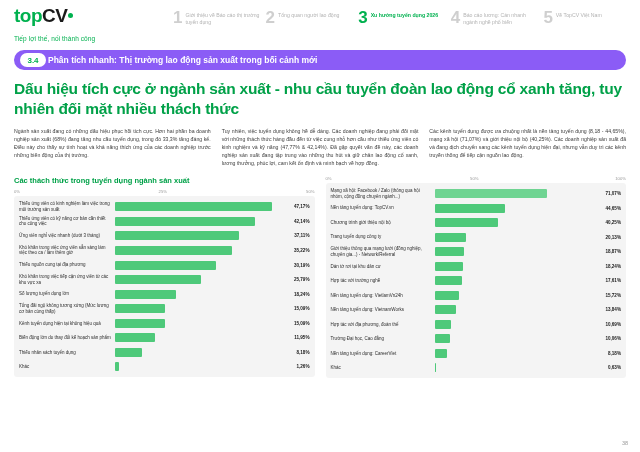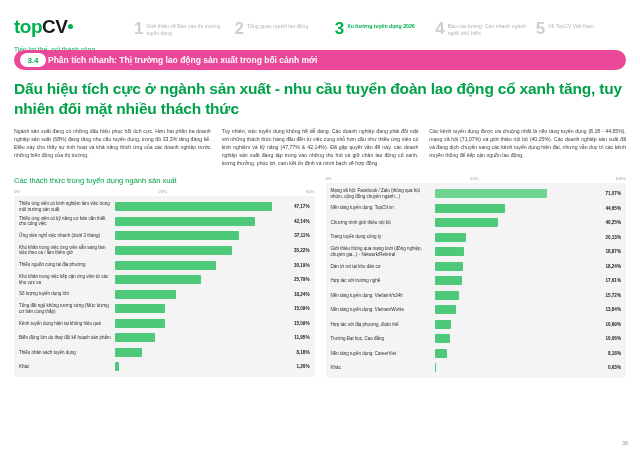--- a/index.html
+++ b/index.html
@@ -9,23 +9,24 @@
     font-family: "Liberation Sans", sans-serif;
     color: #1a1a1a;
     position: relative;
     overflow: hidden;
   }
 
   
   .header {
     position: relative;
     height: 48px;
-    padding: 17px 10px 0 14px;
+    padding: 6px 10px 0 14px;
     display: flex;
     align-items: flex-start;
+    gap: 39px;
   }
   .brand { width: 120px; flex: 0 0 120px; }
   .logo {
     font-size: 19px;
     font-weight: bold;
     letter-spacing: -0.5px;
     line-height: 20px;
   }
   .logo .top { color: #00b14f; }
   .logo .cv { color: #1a1a1a; }
@@ -69,21 +70,21 @@
     color: #b3b3b3;
     line-height: 6.6px;
     padding-top: 2px;
   }
   .step.active .step-label { color: #00b14f; font-weight: bold; }
 
   
   .section-bar {
     margin: 2px 14px 0 14px;
     height: 20px;
-    background: #ec4899;
+    background: #8b5cf6;
     border-radius: 10px;
     display: flex;
     align-items: center;
     padding-left: 34px;
     position: relative;
   }
   .section-num {
     position: absolute;
     left: 6px; top: 3px;
     width: 26px; height: 14px;
@@ -127,21 +128,21 @@
 
   
   .charts {
     display: flex;
     gap: 11px;
     margin: 9px 14px 0 14px;
   }
   .chart-col { flex: 1; min-width: 0; }
   .chart-heading {
     font-size: 7.5px;
-    font-weight: normal;
+    font-weight: bold;
     color: #00a148;
     margin-bottom: 4px;
   }
   .axis-row {
     display: flex;
     justify-content: flex-end;
     font-size: 4.2px;
     color: #9a9a9a;
     margin-bottom: 2px;
   }

